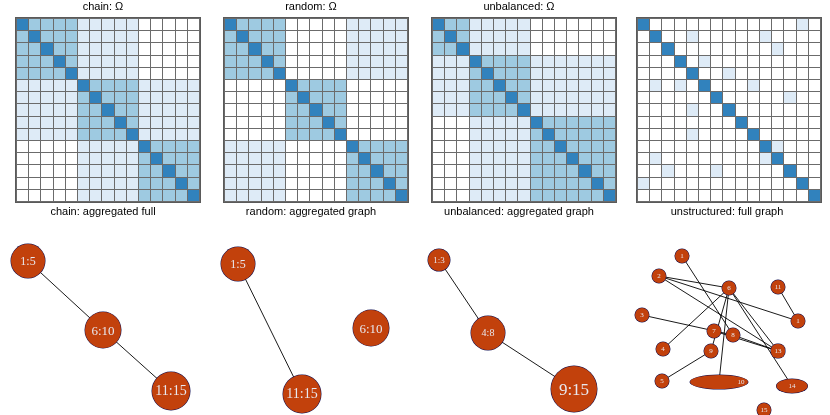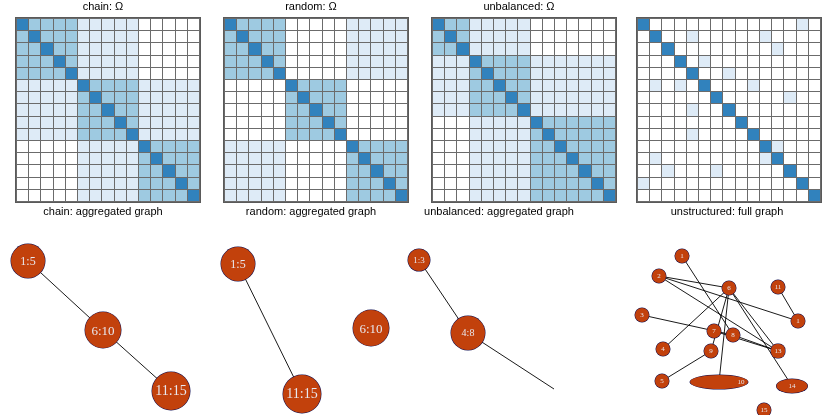--- a/index.html
+++ b/index.html
@@ -970,21 +970,21 @@
         <div class="cell lvl0"></div>
         <div class="cell lvl0"></div>
         <div class="cell lvl0"></div>
         <div class="cell lvl0"></div>
         <div class="cell lvl3"></div>
       </div>
   </div>
 </div>
 
 <div class="panel" style="left:0px;top:205px;width:206px;height:210px;">
-  <div class="panel-title">chain: aggregated graph</div>
+  <div class="panel-title">chain: aggregated full</div>
   <div class="graph">
       <svg class="edges" width="206" height="210">
         <line x1="28" y1="56" x2="103" y2="125" stroke="#000000" stroke-width="0.9"></line>
         <line x1="103" y1="125" x2="171" y2="186" stroke="#000000" stroke-width="0.9"></line>
       </svg>
       <div class="gnode" style="left: 28px; top: 56px; width: 34px; height: 34px; font-size: 12px;">
         <span>1:5</span>
       </div>
       <div class="gnode" style="left: 103px; top: 125px; width: 36px; height: 36px; font-size: 13px;">
         <span>6:10</span>
@@ -1006,32 +1006,35 @@
       </div>
       <div class="gnode" style="left: 163px; top: 123px; width: 36px; height: 36px; font-size: 13px;">
         <span>6:10</span>
       </div>
       <div class="gnode" style="left: 94px; top: 189px; width: 38px; height: 38px; font-size: 14px;">
         <span>11:15</span>
       </div>
     </div>
 </div>
 
-<div class="panel" style="left:396px;top:205px;width:206px;height:210px;">
+<div class="panel" style="left:416px;top:205px;width:206px;height:210px;">
   <div class="panel-title">unbalanced: aggregated graph</div>
   <div class="graph">
       <svg class="edges" width="206" height="210">
         <line x1="23" y1="55" x2="72" y2="128" stroke="#000000" stroke-width="0.9"></line>
         <line x1="72" y1="128" x2="158" y2="184" stroke="#000000" stroke-width="0.9"></line>
       </svg>
       <div class="gnode" style="left: 23px; top: 55px; width: 22px; height: 22px; font-size: 9px;">
         <span>1:3</span>
       </div>
       <div class="gnode" style="left: 72px; top: 128px; width: 34px; height: 34px; font-size: 10px;">
         <span>4:8</span>
+      </div>
+      <div class="gnode" style="left: 158px; top: 184px; width: 46px; height: 46px; font-size: 17px;">
+        <span>9:15</span>
       </div>
     </div>
 </div>
 
 <div class="panel" style="left:624px;top:205px;width:206px;height:210px;">
   <div class="panel-title">unstructured: full graph</div>
   <div class="graph">
       <svg class="edges" width="206" height="210">
         <line x1="58" y1="51" x2="109" y2="130" stroke="#000000" stroke-width="0.9"></line>
         <line x1="35" y1="71" x2="105" y2="83" stroke="#000000" stroke-width="0.9"></line>

